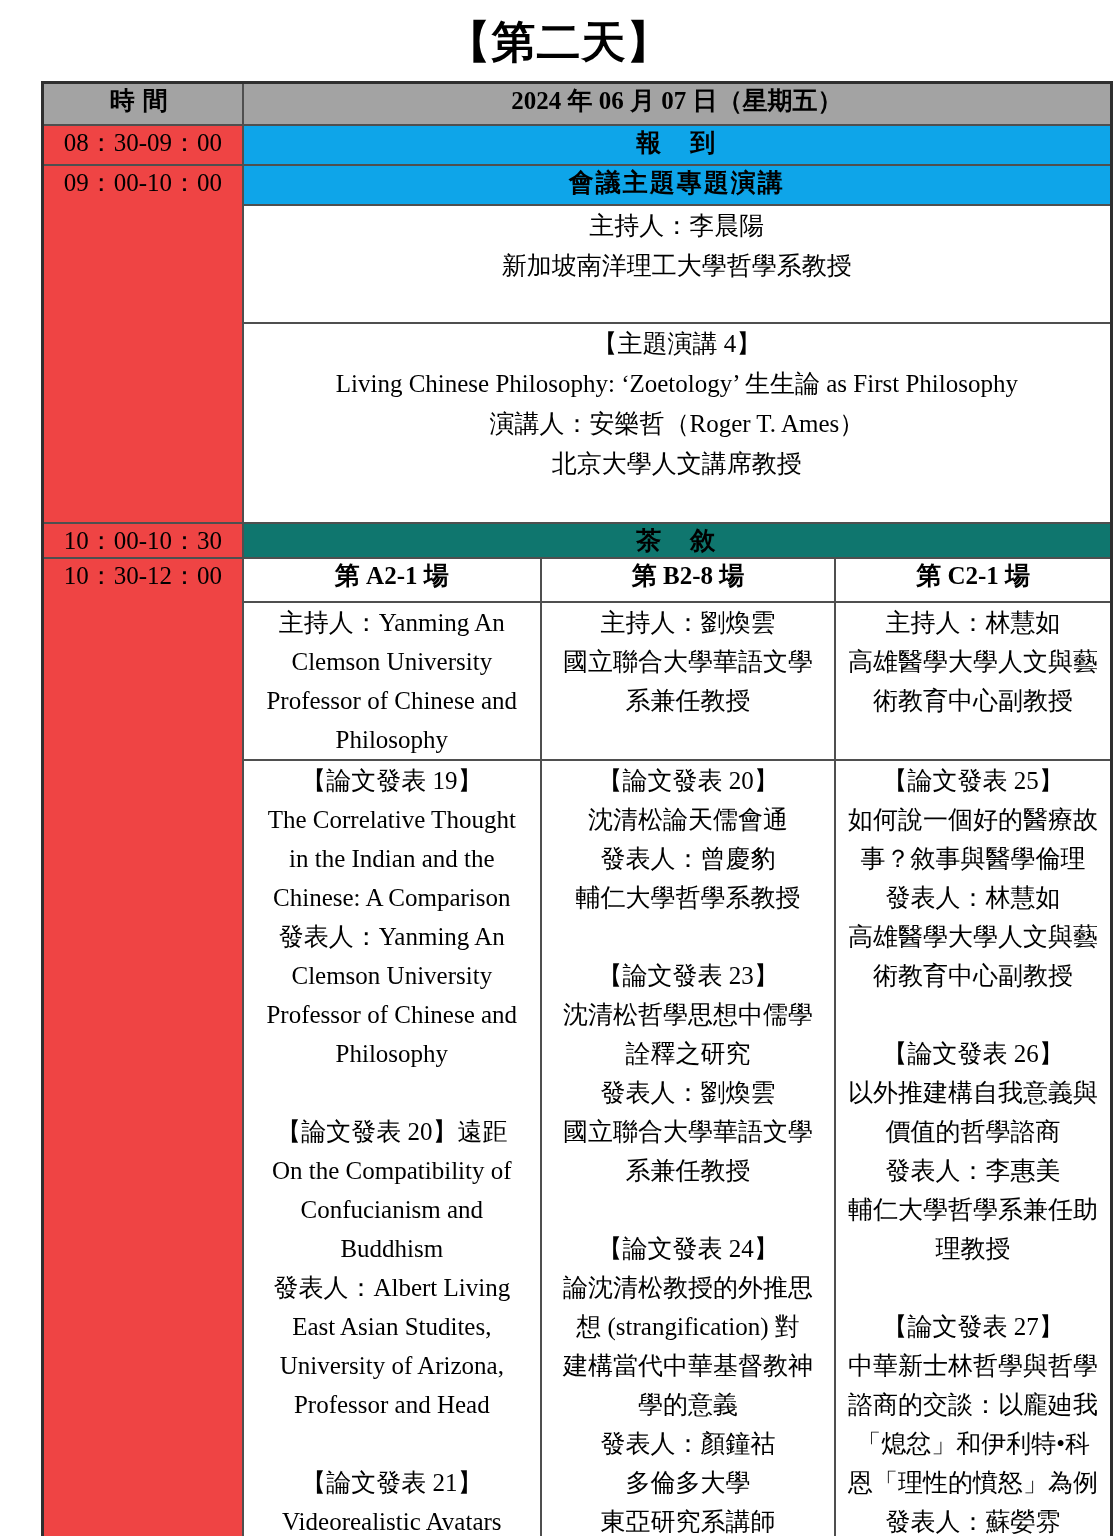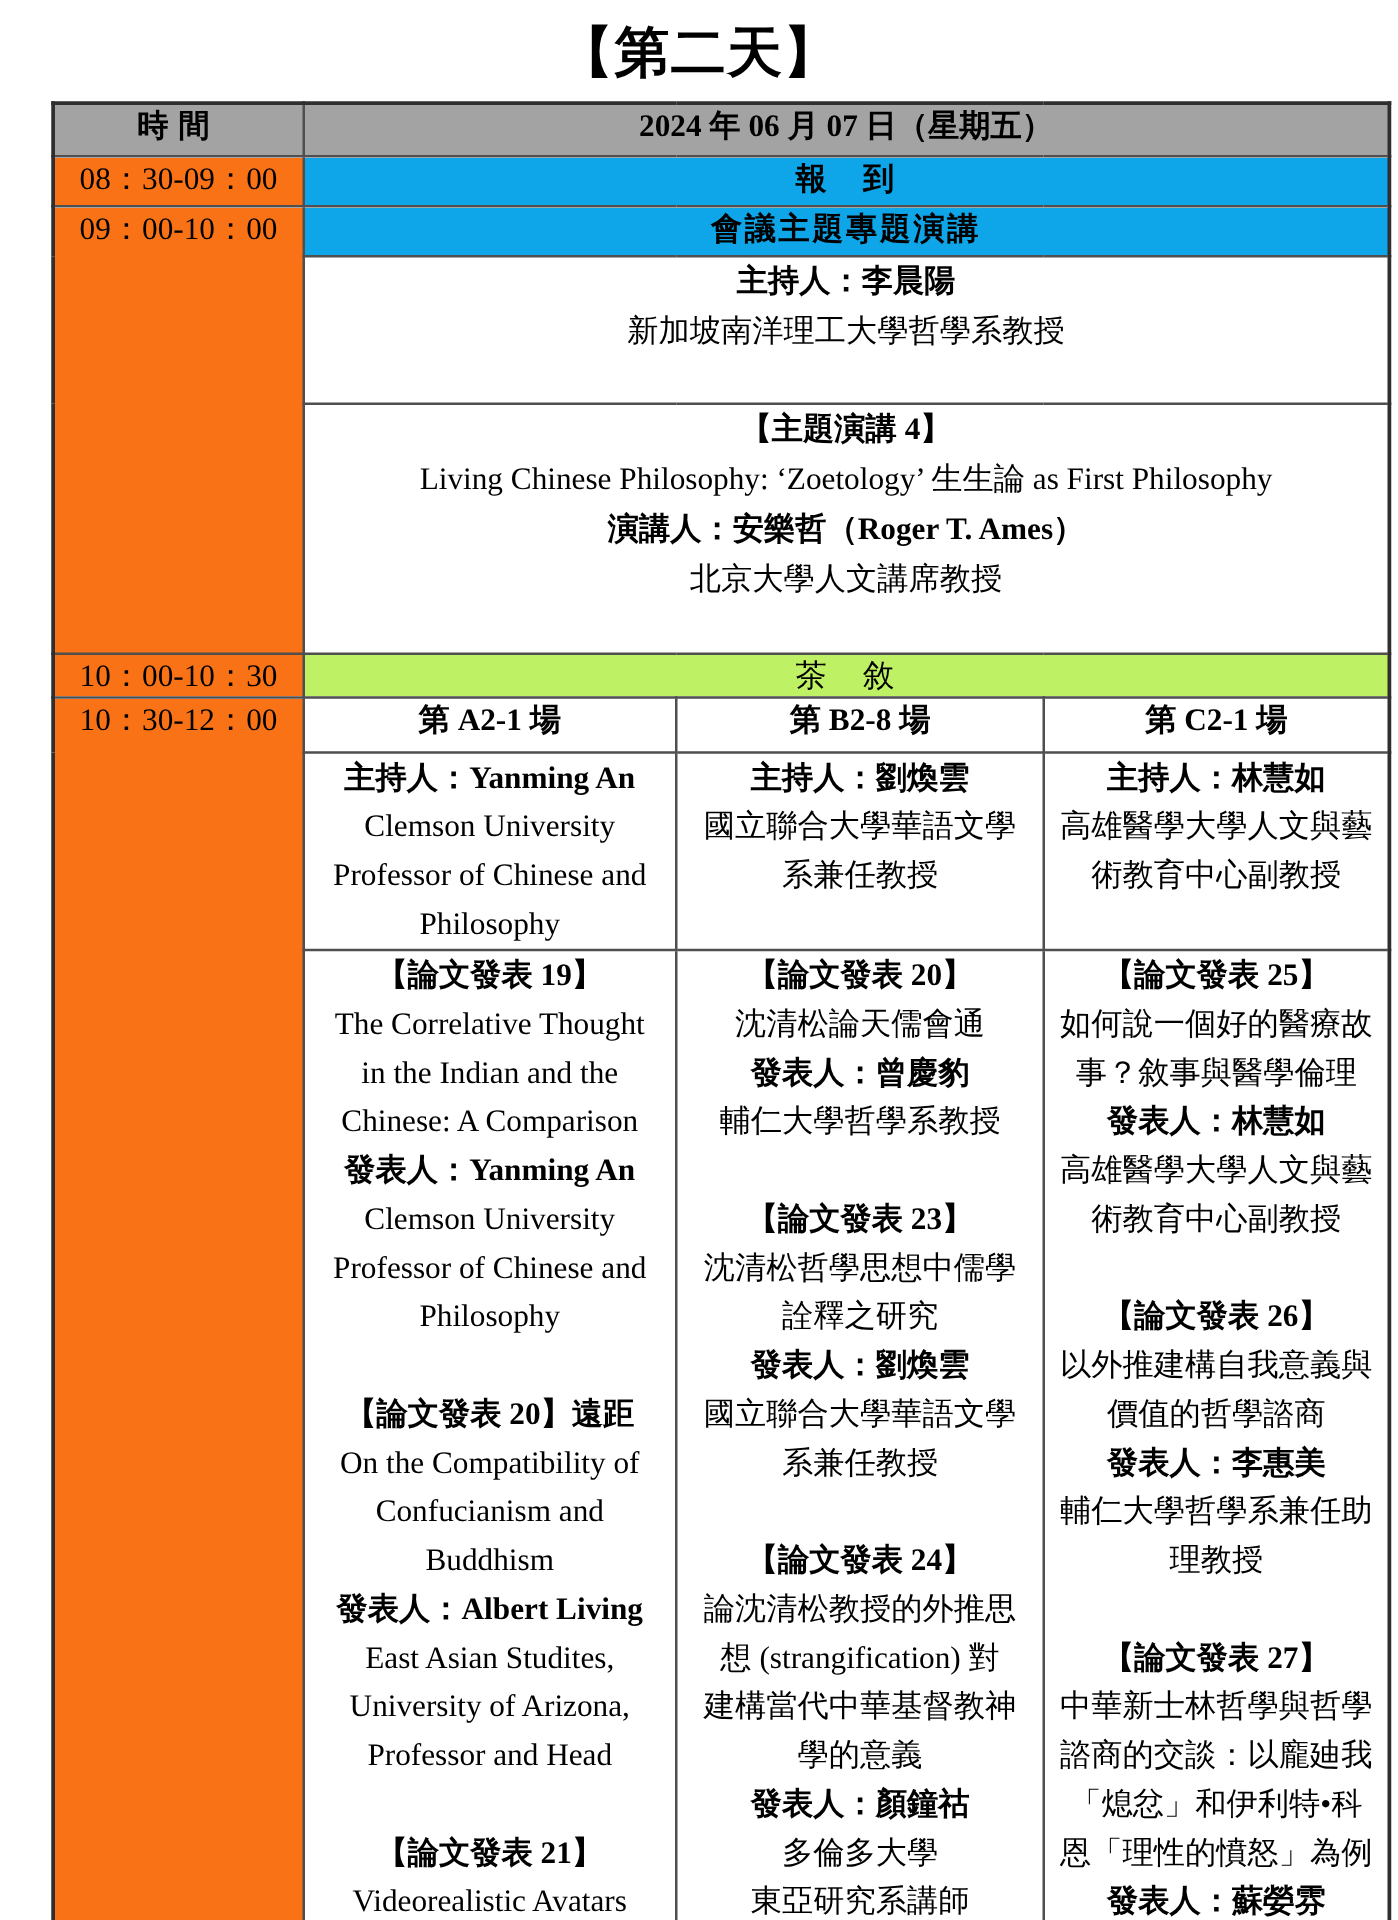--- a/index.html
+++ b/index.html
@@ -14,31 +14,31 @@
   table.sched{
     margin-left:41px;width:1072px;border-collapse:collapse;table-layout:fixed;
   }
   table.sched td{
     border:2px solid #4f4f4f;padding:0;vertical-align:top;text-align:center;
     font-size:25px;overflow:hidden;
   }
   table.sched{border:3px solid #2f2f2f;}
   td.hdr{background:#a3a3a3;font-weight:bold;font-size:27px;vertical-align:middle;height:40px;}
   td.time-label{letter-spacing:8px;}
-  td.time{vertical-align:middle;font-size:27px;background:#f97316;}
+  td.time{vertical-align:middle;font-size:27px;background:#ef4444;}
   td.band{background:#0ea5e9;font-weight:bold;font-size:26px;vertical-align:middle;letter-spacing:2px;}
-  td.tea{background:#bef264;font-weight:normal;font-size:26px;vertical-align:middle;letter-spacing:2px;}
+  td.tea{background:#0f766e;font-weight:bold;font-size:26px;vertical-align:middle;letter-spacing:2px;}
   td.keynote-chair{height:116px;padding-top:38px;}
   td.keynote-talk{height:198px;padding-top:38px;}
   td.keynote-chair .ln,td.keynote-talk .ln{line-height:40px;}
   td.session-hdr{height:42px;vertical-align:middle;font-weight:bold;font-size:26px;}
   td.chair-cell{height:148px;border-radius:27px;}
   td.content-cell{height:780px;}
   .ln{line-height:39px;white-space:nowrap;font-size:25px;}
-  .ln.b{font-weight:bold;}
+  .ln.b{font-weight:normal;}
   .row-reg{height:40px;}
   .row-band{height:40px;}
 </style>
 </head>
 <body>
 
 <div class="page-title">【第二天】</div>
 
 <table class="sched">
   <colgroup>

